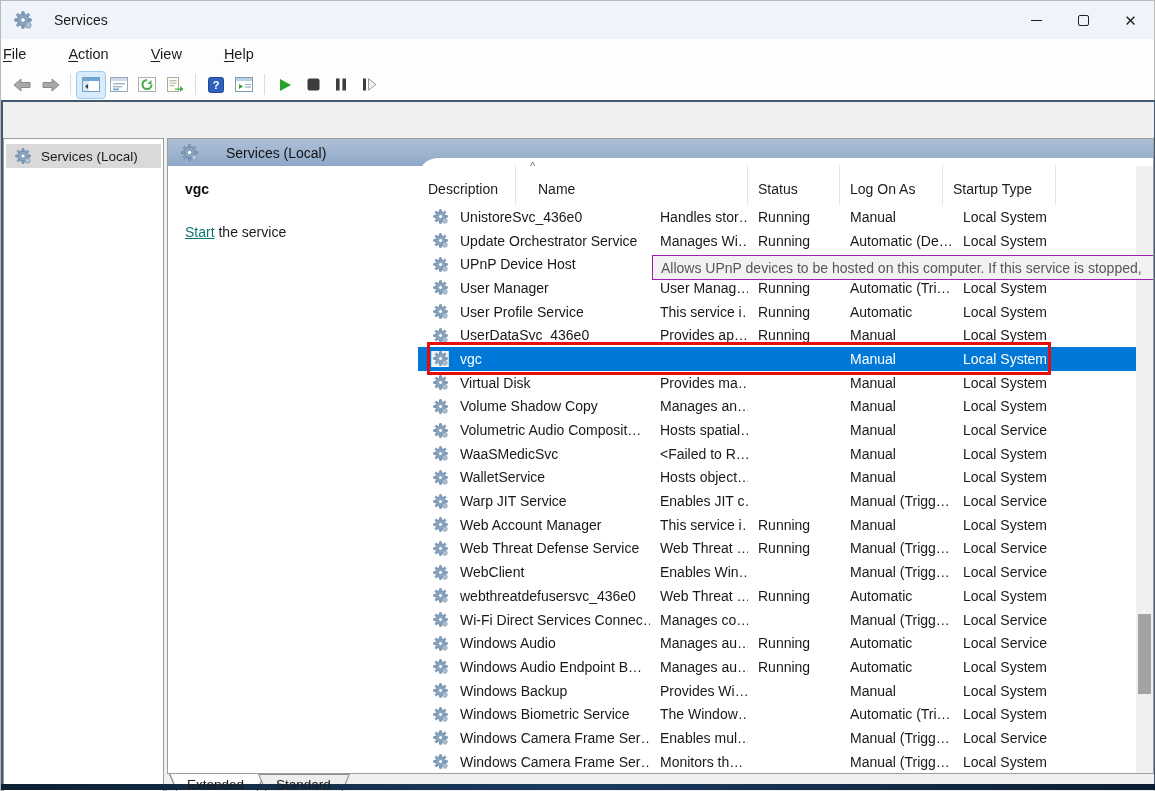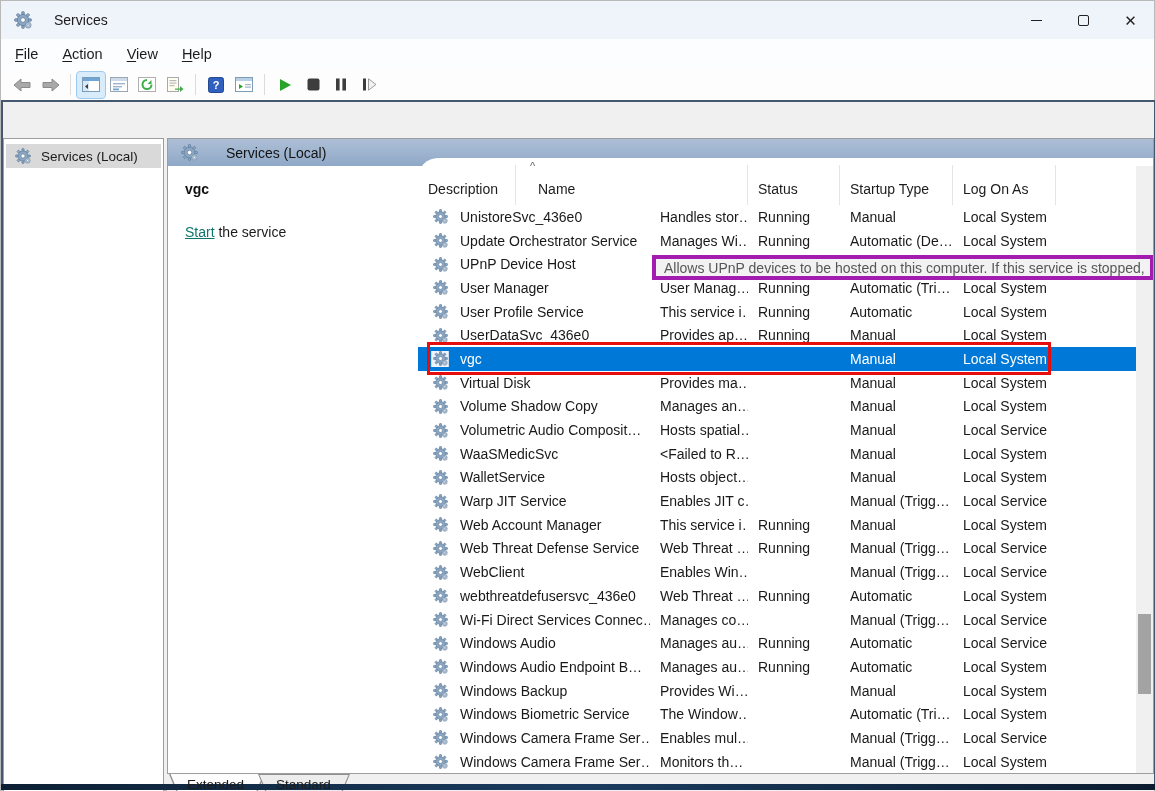--- a/index.html
+++ b/index.html
@@ -13,21 +13,21 @@
   .title-icon { margin-left:13px; width:18px; height:18px; }
   .title-text { margin-left:13px; font-size:14px; color:#1b1b1b; }
   .win-controls { margin-left:auto; display:flex; height:100%; }
   .win-btn { width:47px; height:100%; display:flex; align-items:center; justify-content:center; color:#222; }
   .glyph-min { width:11px; height:0; border-top:1.4px solid #222; display:block; }
   .glyph-max { width:11px; height:11px; border:1.4px solid #222; border-radius:2px; display:block; }
   .glyph-close { font-size:15px; line-height:1; }
 
   
   .menubar { height:30px; background:#fcfdfe; display:flex; align-items:center;
-    padding-left:14px; gap:24px; font-size:14.5px; color:#1b1b1b; }
+    padding-left:2px; gap:42px; font-size:14.5px; color:#1b1b1b; }
   .menu-item u { text-decoration:underline; text-underline-offset:2px; }
 
   
   .toolbar { height:31px; background:#fdfdfd; display:flex; align-items:center; padding-left:7px; }
   .tbtn { width:28px; height:26px; display:flex; align-items:center; justify-content:center; border-radius:3px; }
   .tbtn.active { background:#d9ecfb; outline:1px solid #9cc9ee; }
   .tsep { width:1px; height:21px; background:#dcdcdc; margin:0 6px; }
 
   
   .console-frame { position:absolute; top:99px; left:0; width:1155px; height:686px;
@@ -66,21 +66,21 @@
   .row .cell { overflow:hidden; white-space:nowrap; padding-left:10px; }
   .row .cell.c0 { display:flex; align-items:center; padding-left:14px; gap:12px; }
   .row.selected { background:#0078d7; color:#fff; }
   .row.selected .gicon { background:#eef4fb; outline:1px solid #cddcec; }
   .gicon { width:16px; height:16px; flex:0 0 16px; display:flex; align-items:center; justify-content:center; }
 
   .vscroll { position:absolute; top:27px; right:0; bottom:0; width:17px; background:#f0f0f0; z-index:3; }
   .vthumb { position:absolute; left:2px; right:2px; top:448px; height:80px; background:#a3a3a3; }
 
   .tooltip { position:absolute; left:484px; top:116px; right:-1px; height:25px; background:#f2f2f2;
-    border:4px solid #a21caf; color:#575757; font-size:14px; display:flex; align-items:center;
+    border:1px solid #a21caf; color:#575757; font-size:14px; display:flex; align-items:center;
     padding-left:8px; white-space:nowrap; overflow:hidden; z-index:6; }
 
   .redbox { position:absolute; left:259px; top:203px; width:624px; height:33px;
     border:3px solid #e60d0d; z-index:7; }
 
   
   .tabbar { height:24px; background:#f0f0f0; display:flex; padding-left:2px; }
   .tab { position:relative; height:24px; margin-right:-7px; }
   .tab-border { position:absolute; inset:0; background:#8f8f8f;
     clip-path:polygon(0 0,100% 0,calc(100% - 10px) 100%,10px 100%); }
@@ -262,22 +262,22 @@
               <span class="lnk">Start</span><span> the service</span>
             </div>
           </div>
 
           <div class="list-box">
             <div class="lheader">
               <span class="sort-caret">^</span>
               <div class="hcell c1">Description</div>
               <div class="hcell c0">Name</div>
               <div class="hcell c2">Status</div>
+              <div class="hcell c4">Log On As</div>
               <div class="hcell c3">Startup Type</div>
-              <div class="hcell c4">Log On As</div>
             </div>
             <div class="rows">
                 <div class="row">
                   <div class="cell c0">
                     <span class="gicon">
                       <svg width="15" height="15" viewBox="0 0 16 16">
                         <use href="#gearshape"></use>
                       </svg>
                     </span>
                     <span>UnistoreSvc_436e0</span>

